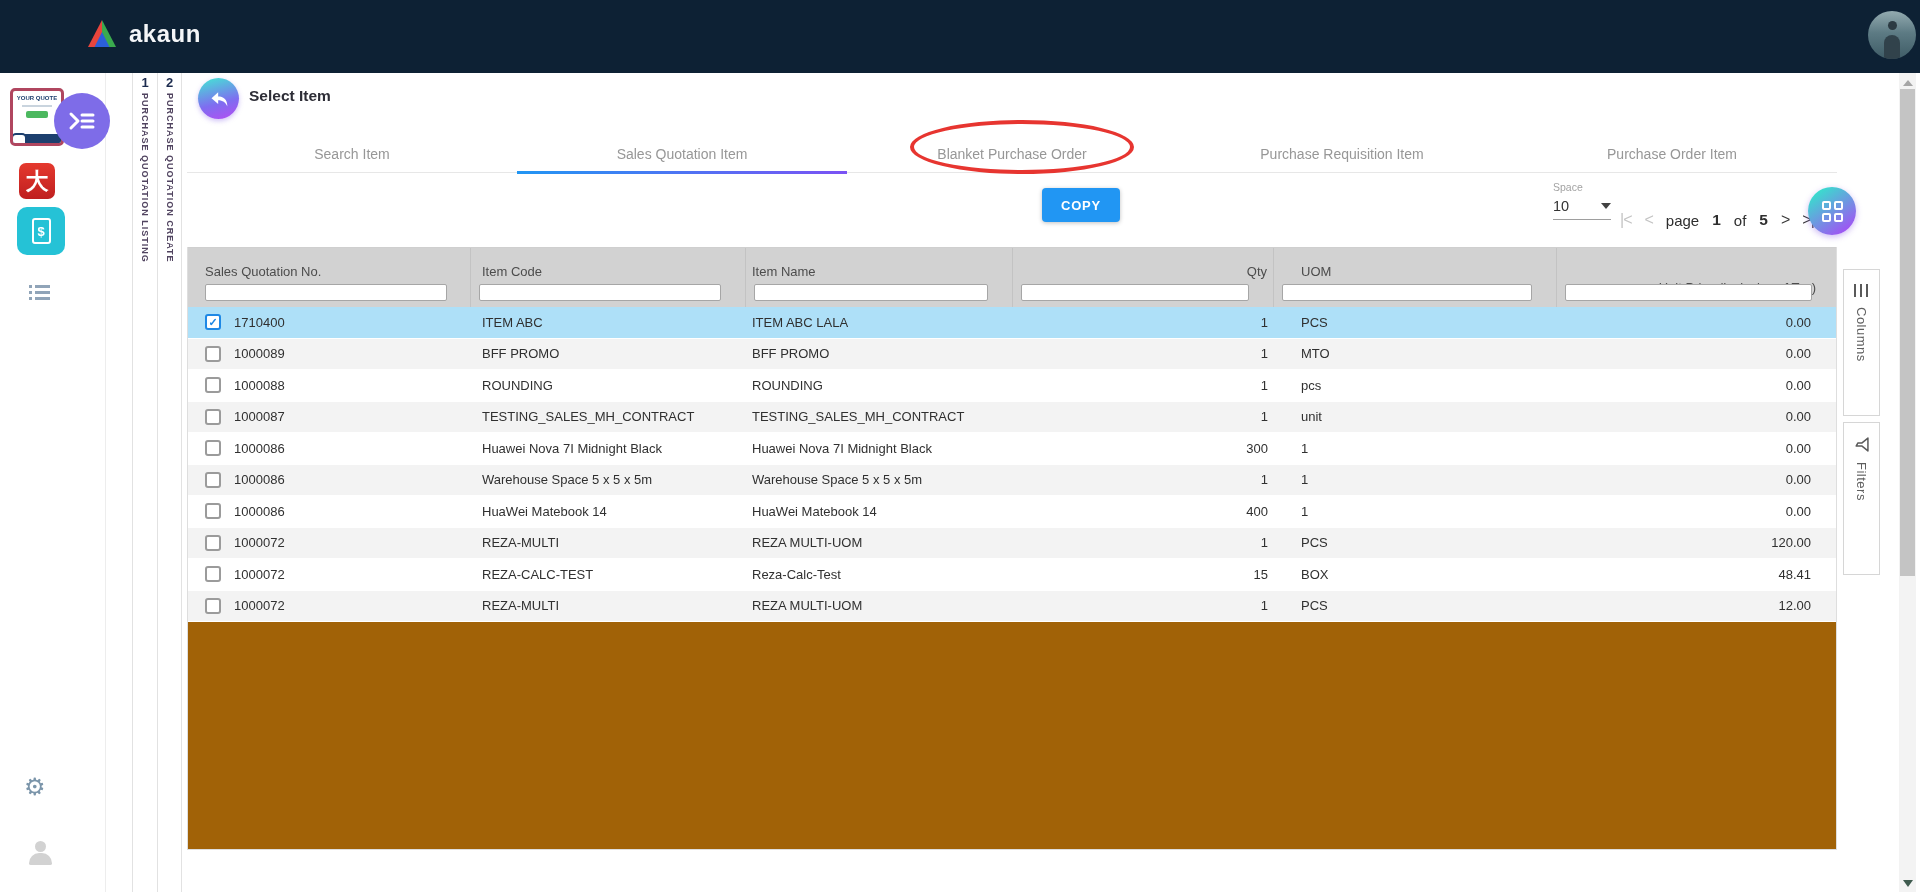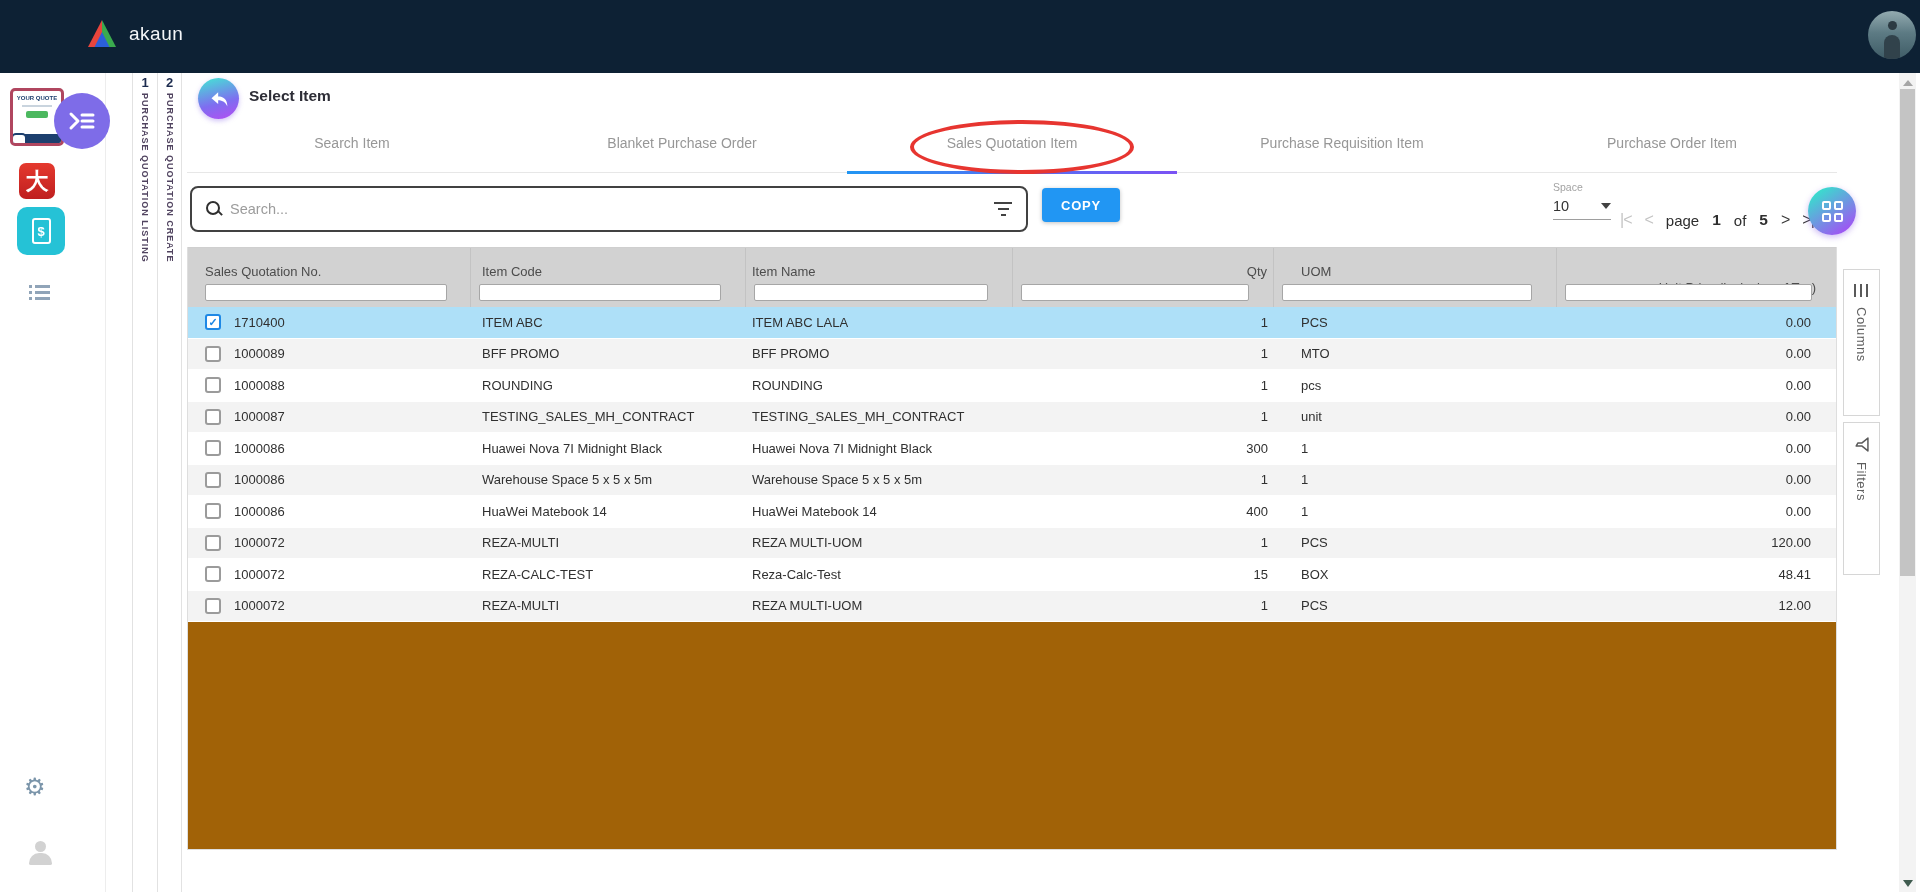--- a/index.html
+++ b/index.html
@@ -2,21 +2,21 @@
 <html><head>
 <meta charset="utf-8">
 <style>
   * { margin:0; padding:0; box-sizing:border-box; }
   body { font-family:"Liberation Sans", sans-serif; background:#fff; }
   .app { position:relative; width:1920px; height:892px; overflow:hidden; background:#fff; }
 
   
   .navbar { position:absolute; left:0; top:0; width:1920px; height:73px; background:#0d2134; }
   .brand { position:absolute; left:85px; top:19px; display:flex; align-items:center; gap:10px; }
-  .brand-text { color:#f4f6f8; font-size:19px; font-weight:normal; letter-spacing:.5px; }
+  .brand-text { color:#f4f6f8; font-size:24px; font-weight:bold; letter-spacing:.5px; }
   .avatar { position:absolute; left:1868px; top:11px; width:48px; height:48px; border-radius:50%;
             background:linear-gradient(180deg,#93abb0 0%,#5d7b84 45%,#3f5c66 100%); overflow:hidden; }
   .avatar::after { content:""; position:absolute; left:16px; bottom:0; width:16px; height:24px;
             background:#31424b; border-radius:8px 8px 0 0; }
   .avatar::before { content:""; position:absolute; left:20px; top:10px; width:9px; height:9px;
             border-radius:50%; background:#2c3b43; }
 
   
   .sidebar { position:absolute; left:0; top:73px; width:106px; height:819px; background:#fff;
              border-right:1px solid #ededed; }
@@ -59,21 +59,21 @@
   .main { position:absolute; left:187px; top:73px; width:1712px; height:819px; background:#fff; }
 
   .back-fab { position:absolute; left:11px; top:5px; width:41px; height:41px; border-radius:50%;
               background:linear-gradient(165deg,#42e9d4 0%,#7f6df0 60%,#b44df2 100%);
               display:flex; align-items:center; justify-content:center;
               box-shadow:0 2px 5px rgba(120,80,230,.35); }
   .page-title { position:absolute; left:62px; top:14px; font-size:15.5px; font-weight:600; color:#2d2d36; }
 
   .tab-bar { position:absolute; left:0; top:62px; width:1650px; height:38px; display:flex;
              border-bottom:1px solid #e7e7e7; }
-  .tab { flex:1; display:flex; justify-content:center; position:relative;
+  .tab { flex:1; display:flex; align-items:center; justify-content:center; position:relative;
          font-size:14px; color:#979797; cursor:pointer; }
   .tab.active::after { content:""; position:absolute; left:0; bottom:-2px; width:100%; height:3px;
          background:linear-gradient(90deg,#2196f3,#7b52f4); }
   .annotation-ellipse { position:absolute; left:723px; top:47px; width:224px; height:54px;
          border:4px solid #e73530; border-radius:50%; pointer-events:none; }
 
   
   .search-box { position:absolute; left:3px; top:113px; width:838px; height:46px;
                 border:2px solid #414141; border-radius:8px; display:flex; align-items:center;
                 padding:0 14px; background:#fff; }
@@ -246,45 +246,36 @@
       <svg width="22" height="20" viewBox="0 0 26 24">
         <path d="M12 4 L4 11 L12 18 L12 13.5 C17.5 13.5 21 16 23 21 C23 12 18 9 12 9 Z" fill="#fff"></path>
       </svg>
     </div>
     <div class="page-title">Select Item</div>
 
     <div class="tab-bar">
         <div class="tab">
         <span class="tab-label">Search Item</span>
       </div>
+        <div class="tab active">
+        <span class="tab-label">Sales Quotation Item</span>
+      </div>
         <div class="tab">
         <span class="tab-label">Blanket Purchase Order</span>
       </div>
-        <div class="tab active">
-        <span class="tab-label">Sales Quotation Item</span>
-      </div>
         <div class="tab">
         <span class="tab-label">Purchase Requisition Item</span>
       </div>
         <div class="tab">
         <span class="tab-label">Purchase Order Item</span>
       </div>
       </div>
 
     <div class="annotation-ellipse"></div>
 
-    <div class="search-box">
-      <span class="mag"></span>
-      <input type="text" placeholder="Search..." style="">
-      <span class="filter-lines">
-        <div class="fl1"></div>
-          <div class="fl2"></div>
-          <div class="fl3"></div>
-      </span>
-    </div>
     <button class="copy-btn">COPY</button>
 
     <div class="rows-select">
       <div class="rows-label">Space</div>
       <div class="rows-value">
         <span>10</span>
         <span class="caret-down"></span>
       </div>
     </div>
 

